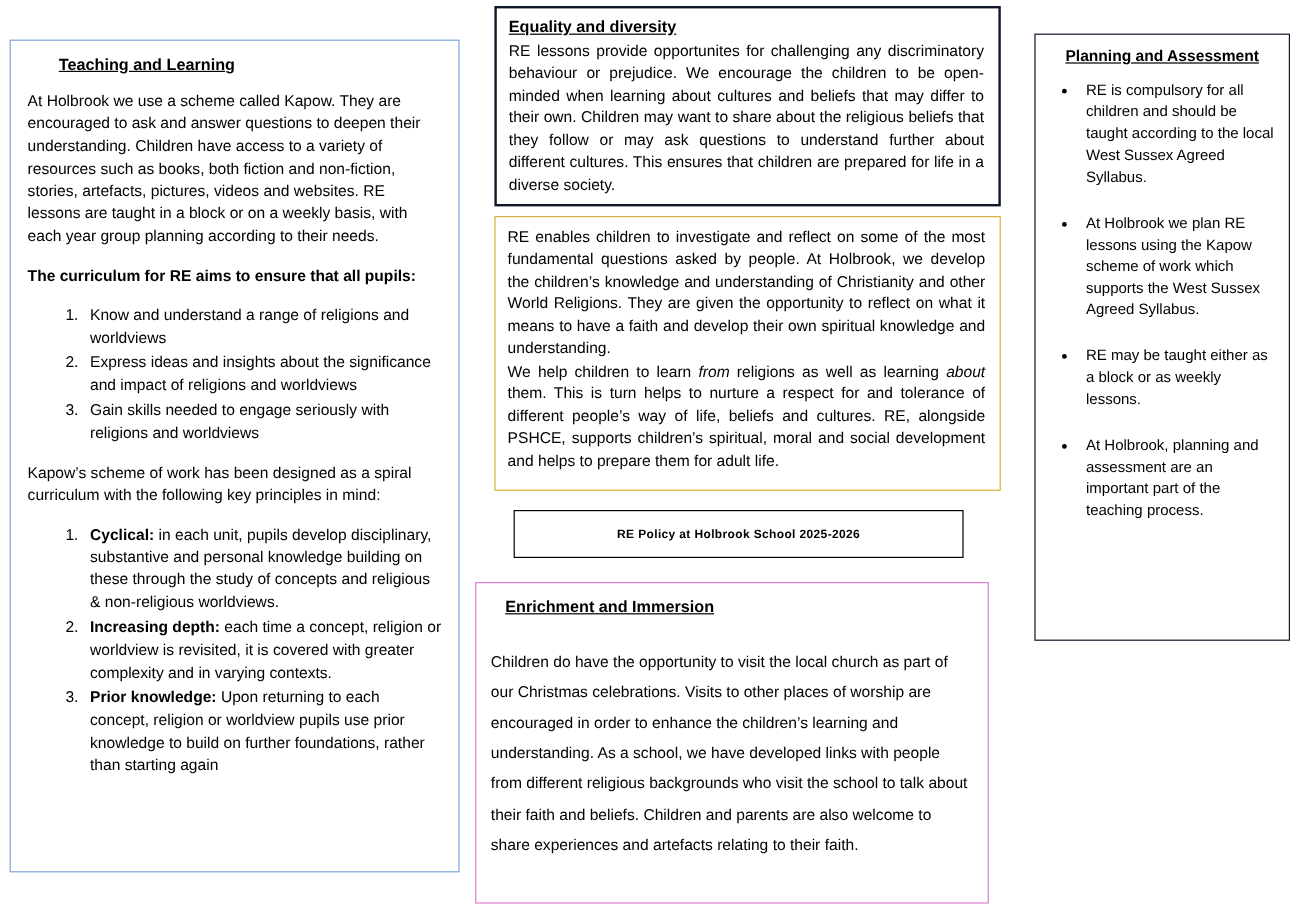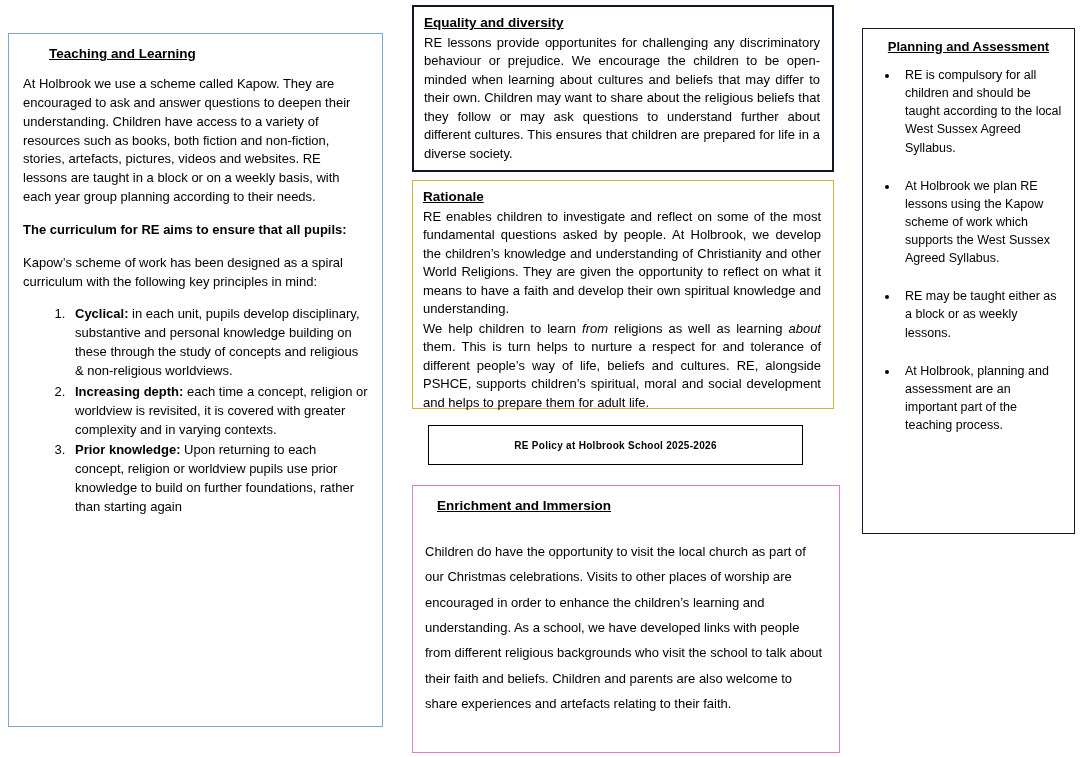--- a/index.html
+++ b/index.html
@@ -109,21 +109,21 @@
     align-items: center;
     justify-content: center;
   }
   #title-box .title-text {
     font-size: 10px;
     font-weight: bold;
     letter-spacing: 0.3px;
   }
   
   #enrichment-box {
-    left: 412px;
+    left: 396px;
     top: 485px;
     width: 428px;
     height: 268px;
     border: 1px solid #e07ad0;
     padding: 12px 14px 8px 12px;
   }
   #enrichment-box .heading {
     font-size: 13.5px;
     margin-left: 12px;
     margin-bottom: 26px;
@@ -160,35 +160,39 @@
   .em { font-style: italic; }
   .b { font-weight: bold; }
 </style>
 </head>
 <body>
 
 <div class="box" id="teaching-box">
   <span class="heading">Teaching and Learning</span>
   <p>At Holbrook we use a scheme called Kapow. They are encouraged to ask and answer questions to deepen their understanding. Children have access to a variety of resources such as books, both fiction and non-fiction, stories, artefacts, pictures, videos and websites. RE lessons are taught in a block or on a weekly basis, with each year group planning according to their needs.</p>
   <p class="bold-line">The curriculum for RE aims to ensure that all pupils:</p>
+  <ol class="num">
+    <li>Know and understand a range of religions and worldviews</li>
+    <li>Express ideas and insights about the significance and impact of religions and worldviews</li>
+    <li>Gain skills needed to engage seriously with religions and worldviews</li>
+  </ol>
   <p>Kapow’s scheme of work has been designed as a spiral curriculum with the following key principles in mind:</p>
   <ol class="num">
     <li><span class="b">Cyclical:</span><span> in each unit, pupils develop disciplinary, substantive and personal knowledge building on these through the study of concepts and religious &amp; non-religious worldviews.</span></li>
     <li><span class="b">Increasing depth:</span><span> each time a concept, religion or worldview is revisited, it is covered with greater complexity and in varying contexts.</span></li>
     <li><span class="b">Prior knowledge:</span><span> Upon returning to each concept, religion or worldview pupils use prior knowledge to build on further foundations, rather than starting again</span></li>
   </ol>
 </div>
 
 <div class="box" id="equality-box">
   <span class="heading">Equality and diversity</span>
   <p>RE lessons provide opportunites for challenging any discriminatory behaviour or prejudice. We encourage the children to be open-minded when learning about cultures and beliefs that may differ to their own. Children may want to share about the religious beliefs that they follow or may ask questions to understand further about different cultures. This ensures that children are prepared for life in a diverse society.</p>
 </div>
 
 <div class="box" id="rationale-box">
-  <span class="heading">Rationale</span>
   <p>RE enables children to investigate and reflect on some of the most fundamental questions asked by people. At Holbrook, we develop the children’s knowledge and understanding of Christianity and other World Religions. They are given the opportunity to reflect on what it means to have a faith and develop their own spiritual knowledge and understanding.</p>
   <p><span>We help children to learn </span><span class="em">from</span><span> religions as well as learning </span><span class="em">about</span><span> them. This is turn helps to nurture a respect for and tolerance of different people’s way of life, beliefs and cultures. RE, alongside PSHCE, supports children’s spiritual, moral and social development and helps to prepare them for adult life.</span></p>
 </div>
 
 <div class="box" id="title-box">
   <span class="title-text">RE Policy at Holbrook  School  2025-2026</span>
 </div>
 
 <div class="box" id="enrichment-box">
   <span class="heading">Enrichment and Immersion</span>

